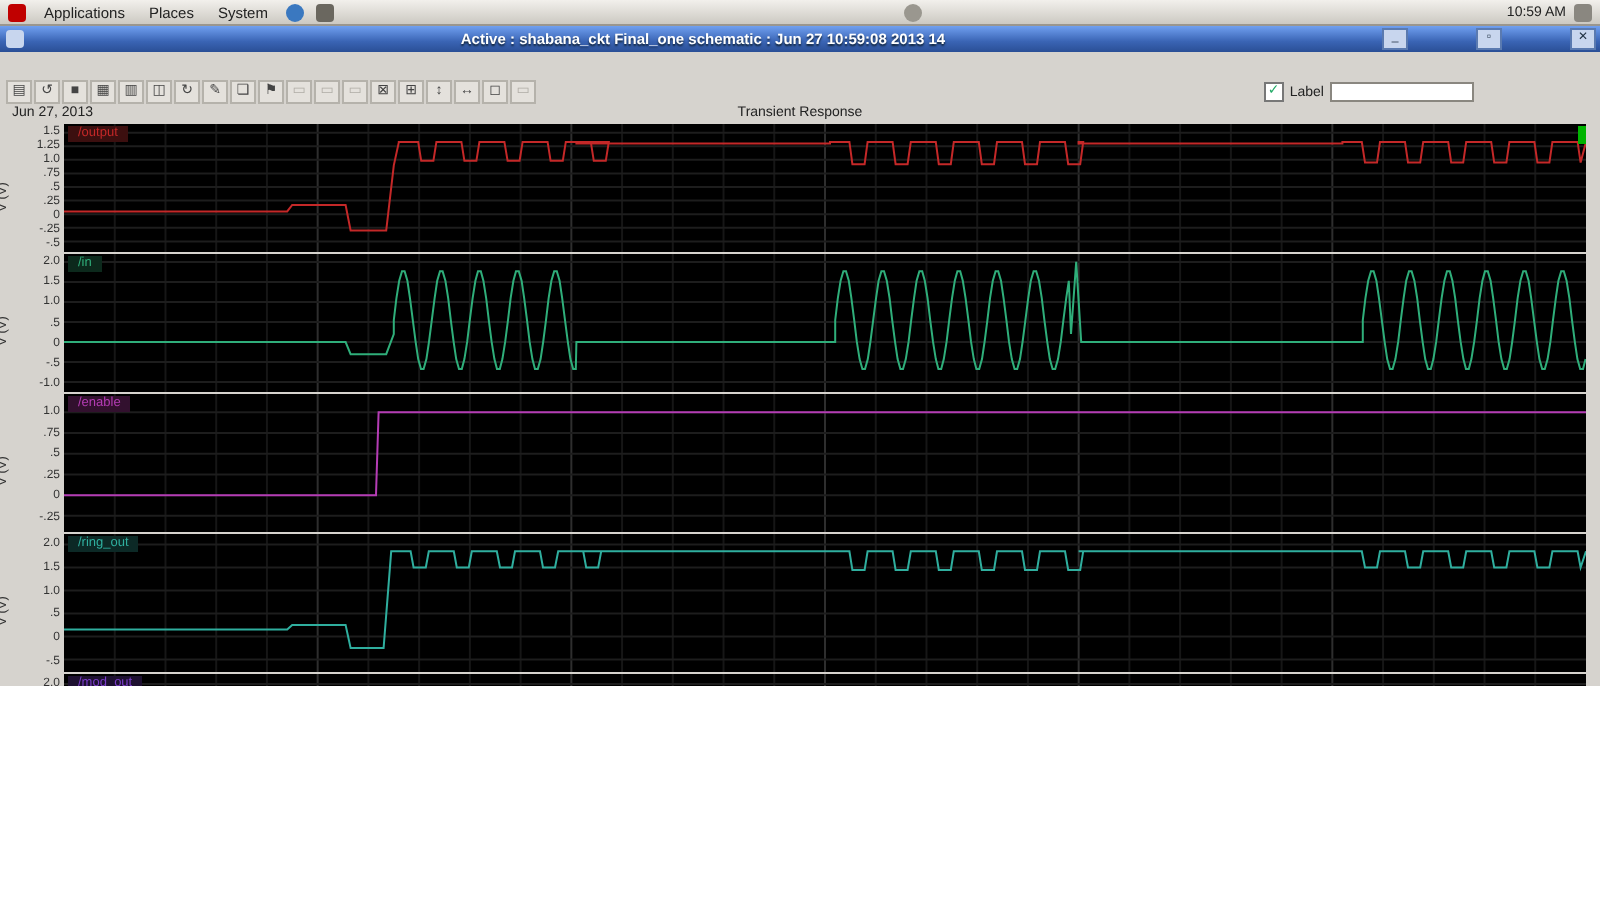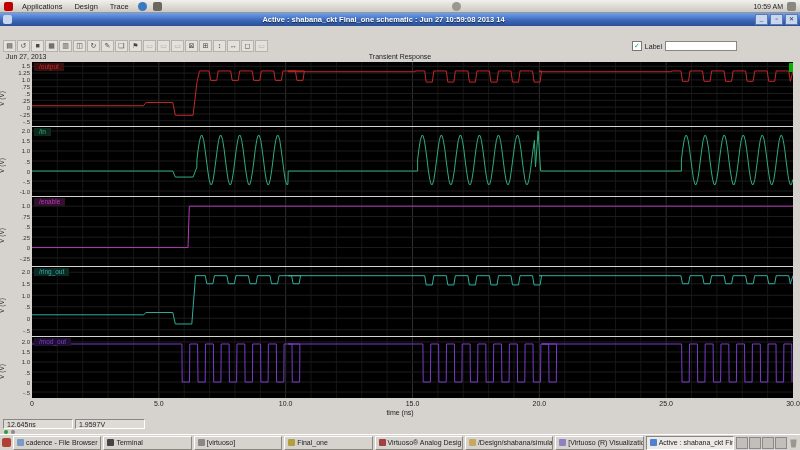--- a/index.html
+++ b/index.html
@@ -1,28 +1,28 @@
 <!DOCTYPE html>
 <html><head>
 <meta charset="utf-8">
 <style>
   html,body{margin:0;padding:0;}
-  #screen{position:relative;width:800px;height:450px;background:#d6d3ce;overflow:hidden;
+  #screen{position:relative;width:800px;height:343px;background:#d6d3ce;overflow:hidden;
           font-family:"Liberation Sans",sans-serif;font-size:7px;color:#222;}
   
   #panel{position:absolute;left:0;top:0;width:800px;height:13px;
          background:linear-gradient(#f2f0ec,#ccc9c2);border-bottom:1px solid #9a968e;
          display:flex;align-items:center;gap:6px;padding:0 4px;box-sizing:border-box;}
   .panel-menu{font-size:7.5px;padding:0 3px;}
   .mini-ico{width:9px;height:9px;border-radius:2px;display:inline-block;}
   #panel-right{margin-left:auto;display:flex;align-items:center;gap:4px;}
   
   #titlebar{position:absolute;left:0;top:13px;width:800px;height:13px;
             background:linear-gradient(#70a0f0,#3a64b4 60%,#2a4f96);
-            display:flex;align-items:center;color:#fff;}
+            display:flex;align-items:center;color:#fff;gap:32px;}
   #titlebar .wtitle{flex:1;text-align:center;font-weight:bold;font-size:7.5px;
                     text-shadow:0 1px 1px #123;}
   .winbtn{width:11px;height:9px;margin-right:2px;background:#c8d6ee;border:1px solid #5a7ab0;
           font-size:6px;line-height:8px;text-align:center;color:#234;}
   #menubar{position:absolute;left:0;top:26px;width:800px;height:12px;background:#d6d3ce;
            border-bottom:2px solid #c00000;display:flex;align-items:center;padding:0 3px;box-sizing:border-box;}
   .menu-item{padding:0 4px;font-size:7px;}
   #brand{margin-left:auto;color:#c00000;font-size:9px;font-weight:bold;letter-spacing:.5px;}
   #toolbar{position:absolute;left:0;top:40px;width:800px;height:12px;background:#d6d3ce;
            display:flex;align-items:center;gap:1px;padding:0 3px;box-sizing:border-box;}
@@ -67,22 +67,22 @@
   #trash{width:9px;height:10px;background:#9a978f;clip-path:polygon(15% 20%,85% 20%,75% 100%,25% 100%);}
 </style>
 </head>
 <body>
 
 <div id="screen">
 
   <div id="panel">
     <span class="mini-ico" style="background:#c00000"></span>
     <span class="panel-menu">Applications</span>
-    <span class="panel-menu">Design</span>
-    <span class="panel-menu">Trace</span>
+    <span class="panel-menu">Places</span>
+    <span class="panel-menu">System</span>
     <span class="mini-ico" style="background:#3a78c0;border-radius:50%"></span>
     <span class="mini-ico" style="background:#6a675f"></span>
     <span class="mini-ico" style="background:#9a978f;position:absolute;left:452px;border-radius:50%"></span>
     <span id="panel-right">
       <span>10:59 AM</span>
       <span class="mini-ico" style="background:#8a8780"></span>
     </span>
   </div>
 
   <div id="titlebar">

